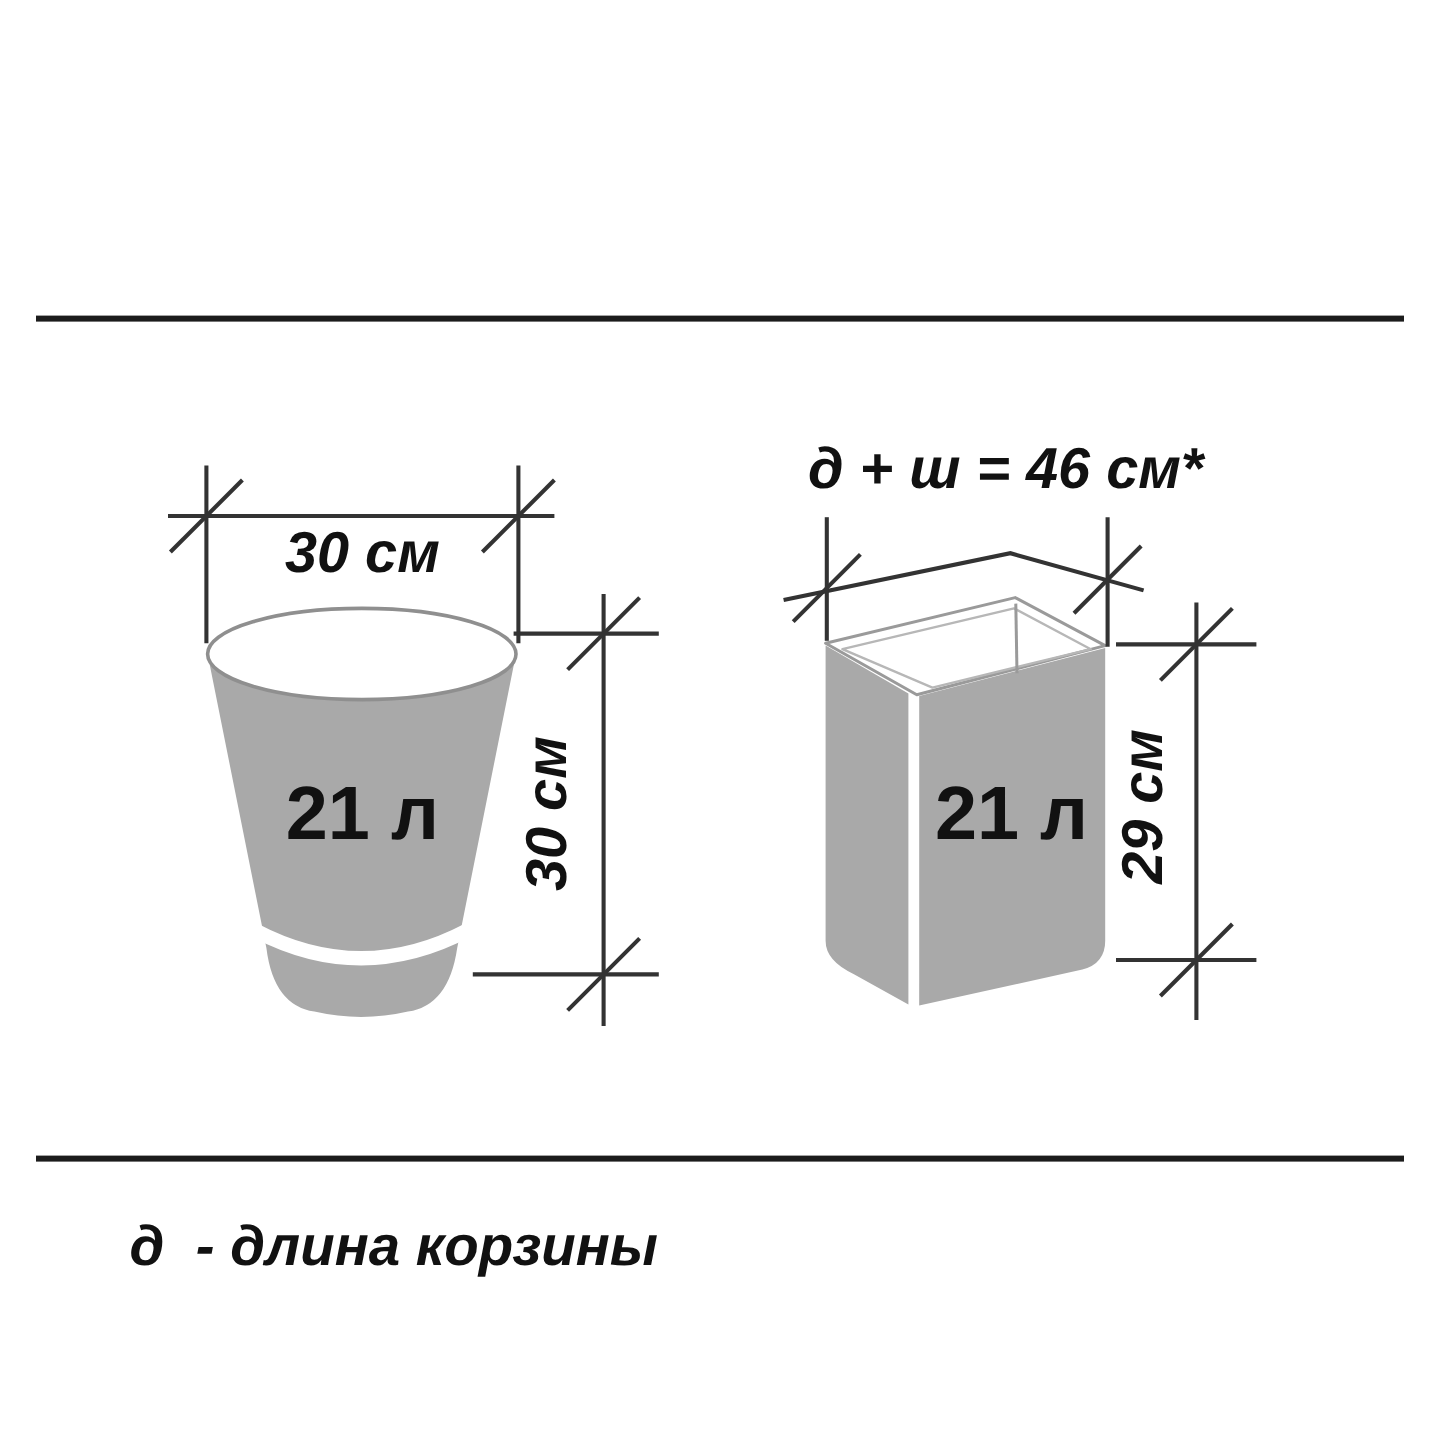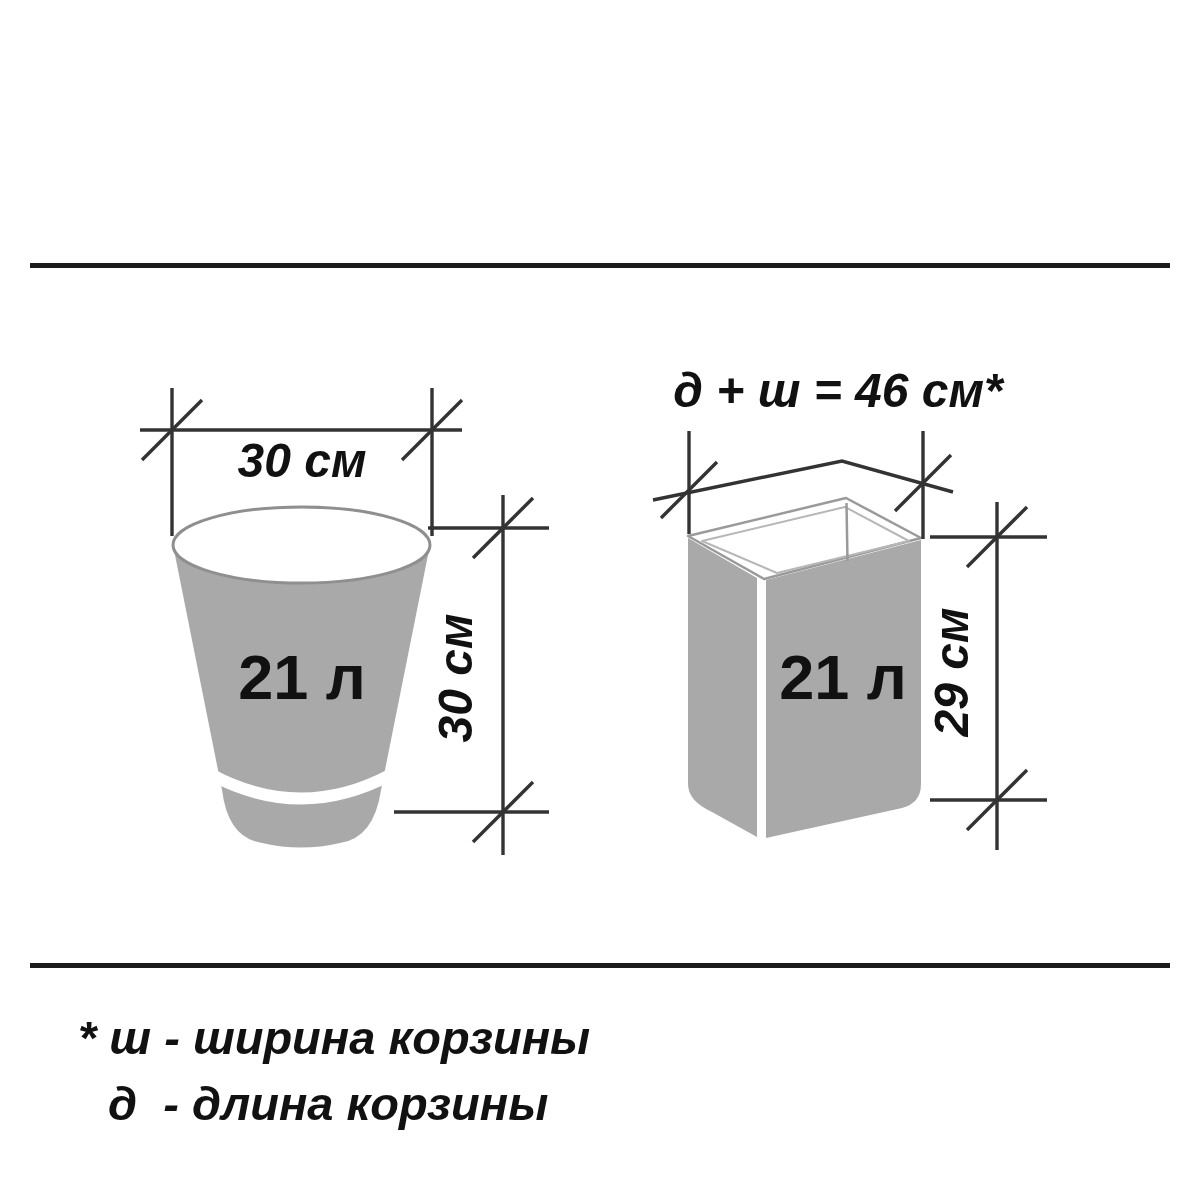--- a/index.html
+++ b/index.html
@@ -133,17 +133,16 @@
     </g>
 
     <text class="dim-label" x="838" y="407" text-anchor="middle">д + ш = 46 см*</text>
     <text class="dim-label" transform="translate(968,672) rotate(-90)" text-anchor="middle">29 см</text>
     <text class="vol-label" x="843" y="699" text-anchor="middle">21 л</text>
   </svg>
 
   <div class="divider divider-bottom"></div>
 
   <div class="footnote">
-    <div class="footnote-line">* ш - ширина корзины</div>
     <div class="footnote-line footnote-line2">д  - длина корзины</div>
   </div>
 
 </div>
 
 </body></html>

